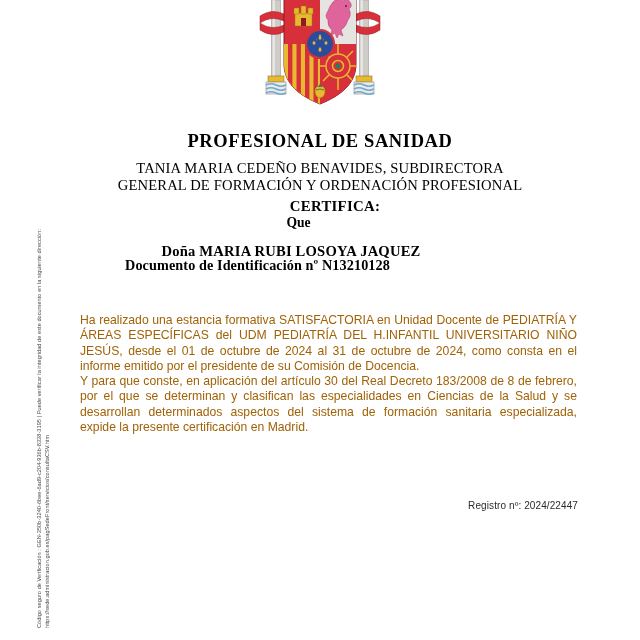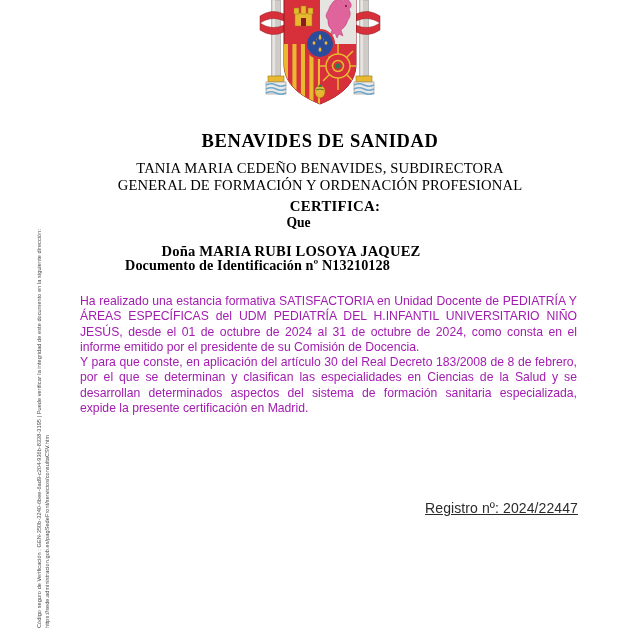--- a/index.html
+++ b/index.html
@@ -106,35 +106,35 @@
 
   
   .body-block {
     position: absolute;
     left: 80px;
     width: 497px;
     font-family: "Liberation Sans", sans-serif;
     font-size: 12.2px;
     line-height: 15.4px;
     text-align: justify;
-    color: #a21caf;
+    color: #a16207;
+    margin-top: 19px;
   }
   #para-1 { top: 294px; }
   #para-2 { top: 355px; }
 
   
   .registro {
     position: absolute;
     right: 62px;
     top: 500px;
     font-family: "Liberation Sans", sans-serif;
-    font-size: 14px;
+    font-size: 10px;
     color: #2b2b2b;
     letter-spacing: 0.1px;
-    text-decoration: underline;
   }
 
   
   #csv-sidebar {
     position: absolute;
     left: 36px;
     top: 176px;
     width: 26px;
     height: 452px;
   }
@@ -253,21 +253,21 @@
 
       <g transform="translate(0,-8)">
         <path d="M44 8 H88 L86 2 H46 Z" fill="#E8B830" stroke="#9b7a12" stroke-width="0.6"></path>
         <circle cx="52" cy="1" r="3" fill="#E8B830" stroke="#9b7a12" stroke-width="0.5"></circle>
         <circle cx="66" cy="-1" r="3" fill="#E8B830" stroke="#9b7a12" stroke-width="0.5"></circle>
         <circle cx="80" cy="1" r="3" fill="#E8B830" stroke="#9b7a12" stroke-width="0.5"></circle>
       </g>
     </svg>
   </div>
 
-  <div class="hdr-main">BENAVIDES DE SANIDAD</div>
+  <div class="hdr-main">PROFESIONAL DE SANIDAD</div>
 
   <div class="hdr-sub">
     <div>TANIA MARIA CEDEÑO BENAVIDES, SUBDIRECTORA</div>
     <div>GENERAL DE FORMACIÓN Y ORDENACIÓN PROFESIONAL</div>
   </div>
 
   <div class="certifica">CERTIFICA:</div>
 
   <div class="que">Que</div>
 

